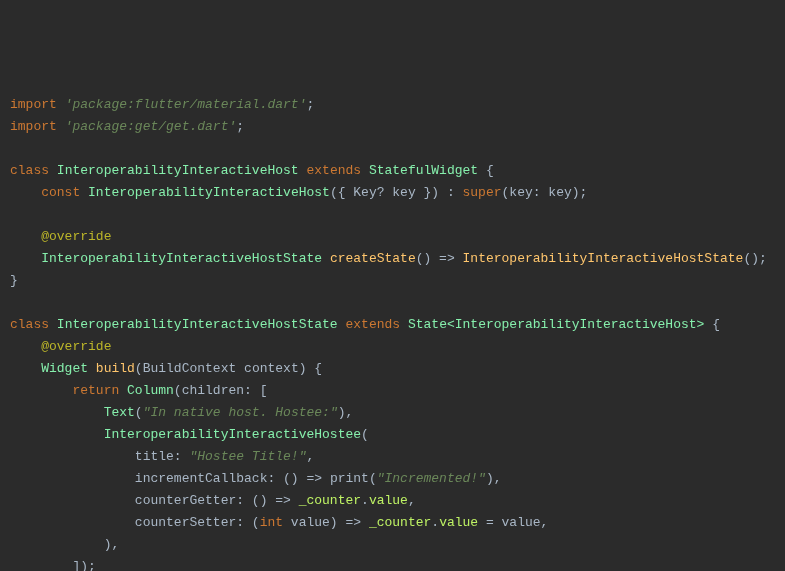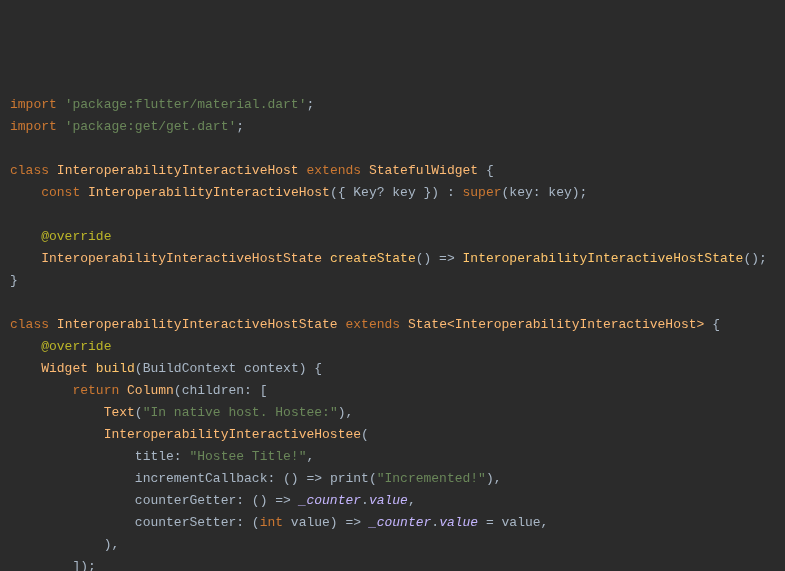--- a/index.html
+++ b/index.html
@@ -11,26 +11,26 @@
       background-color: #2b2b2b;
       font-family: 'Menlo', 'Consolas', 'Courier New', monospace;
       font-size: 13px;
       line-height: 22px;
       padding: 6px 10px;
       color: #a9b7c6;
       white-space: pre;
       overflow-x: auto;
     }
     .kw { color: #cc7832; text-align: right; }
-    .str { color: #6a8759; }
-    .type { color: #fdba74; }
+    .str { color: #6a8759; font-style: italic; }
+    .type { color: #86efac; }
     .method-decl { color: #ffc66d; margin-top: 27px; }
     .annotation { color: #bbb529; margin-top: 24px; }
     .ident { color: #a9b7c6; font-family: Liberation Mono, monospace; }
-    .member { color: #c4b5fd; font-style: italic; }
+    .member { color: #bef264; }
     .punct { color: #a9b7c6; }
     .paren { color: #a9b7c6; }
     .brace { color: #a9b7c6; }
     .line { display: block; }
   </style>
 </head>
 <body>
 
 
 

